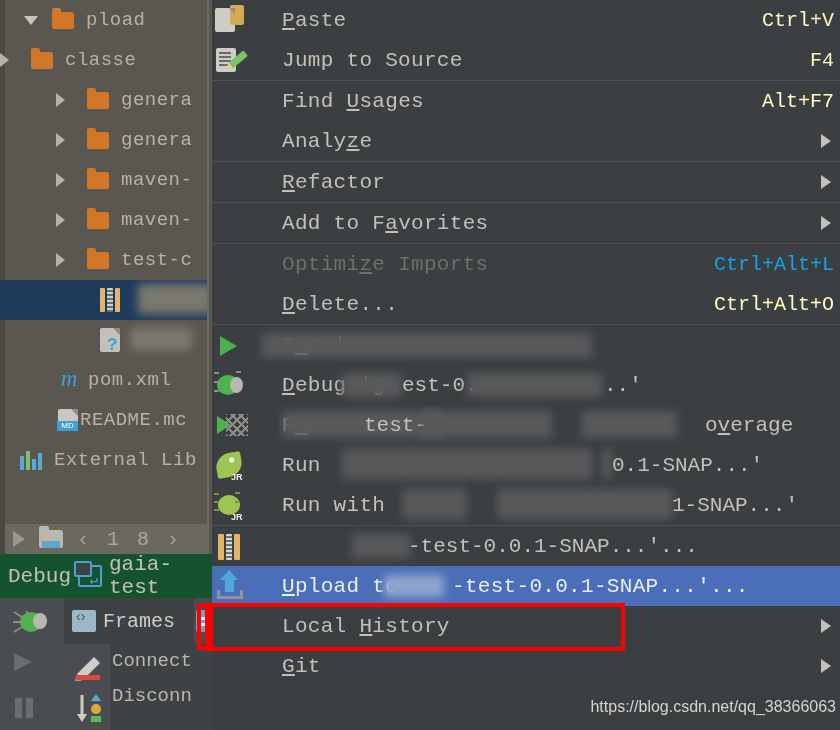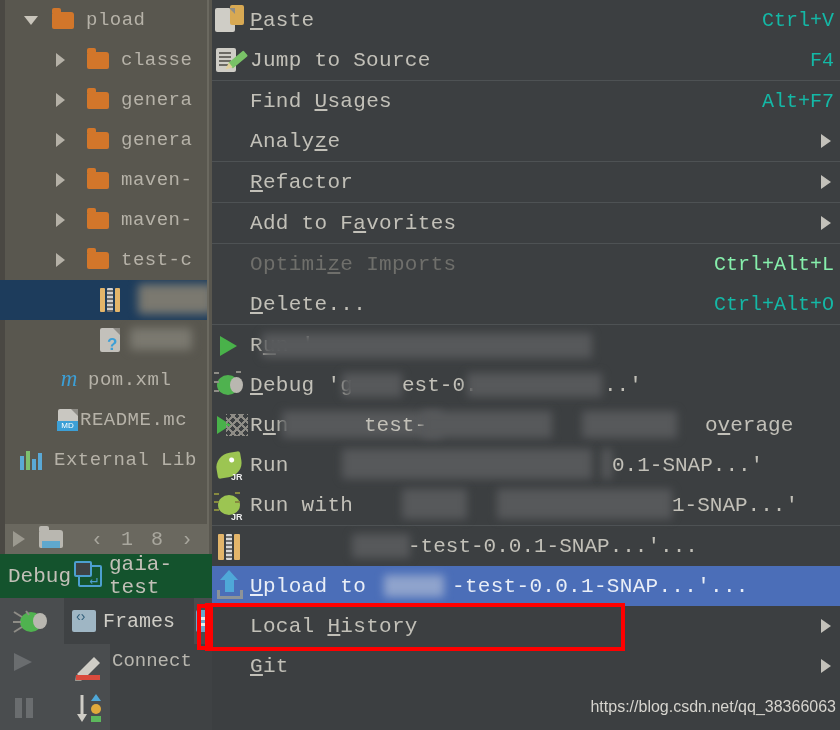--- a/index.html
+++ b/index.html
@@ -76,27 +76,27 @@
   .vars-ico{width:26px;height:22px;background:#6ba6ca;border-radius:2px;position:relative;}
   .vars-ico:after{content:"";position:absolute;left:3px;top:7px;width:17px;height:3px;background:#eaeaea;box-shadow:0 6px 0 #eaeaea;}
   #vars-tab{position:absolute;left:196px;top:600px;width:16px;height:42px;}
   #sidetools{position:absolute;left:64px;top:644px;width:46px;height:86px;background:#4a4d4f;}
   .pen-ico{position:absolute;left:8px;top:8px;width:32px;height:30px;}
   .arrow-ico{position:absolute;left:10px;top:48px;width:30px;height:32px;}
   #dbg-text{position:absolute;left:112px;top:644px;width:100px;color:#b8b6af;font-size:19px;line-height:35px;}
 
   
   #menu{position:absolute;left:212px;top:0;width:628px;height:730px;background:#3c3f41;}
-  .mi{position:relative;height:40px;display:flex;align-items:center;white-space:nowrap;}
+  .mi{position:relative;height:40px;display:flex;align-items:center;white-space:nowrap;gap:32px;}
   .mi .micon{width:38px;height:40px;flex:none;position:relative;}
   .mi .mlabel{color:#c2c0b8;font-size:21px;letter-spacing:.3px;}
   .mi .mlabel u{text-decoration:underline;}
   .mi.disabled .mlabel{color:#6f6f6b;}
-  .mi .mkey{position:absolute;right:6px;color:#14b8a6;font-size:20px;}
-  .mi.disabled .mkey{color:#86efac;text-align:center;}
+  .mi .mkey{position:absolute;right:6px;color:#fef9c3;font-size:20px;}
+  .mi.disabled .mkey{color:#0ea5e9;text-align:center;}
   .mi .msub{position:absolute;right:9px;width:0;height:0;border-top:7px solid transparent;border-bottom:7px solid transparent;border-left:10px solid #c3c1ba;}
   .mi.sel{background:#4b6eb8;}
   .mi.sel .mlabel{color:#e9eef7;}
   .sep{height:1px;background:#4e5254;margin:0;}
 
   .redact{position:absolute;background:#57595b;filter:blur(4px);border-radius:2px;}
   .mi .mtext-pre{color:#c2c0b8;font-size:21px;}
 
   
   .ic-paste{position:absolute;left:3px;top:8px;width:20px;height:24px;background:#cfcdc6;border-radius:2px;}
@@ -140,21 +140,21 @@
     <div id="ide-edge"></div>
 
     <div class="tree">
 
       <div class="row" style="padding-left:24px;">
         <div class="arrow down"></div>
         <div class="folder" style="margin-left:14px;"></div>
         <span class="lbl" style="margin-left:12px;">pload</span>
       </div>
 
-      <div class="row" style="padding-left:56px;">
+      <div class="row" style="">
         <div class="arrow right"></div>
         <div class="folder" style="margin-left:22px;"></div>
         <span class="lbl" style="margin-left:12px;">classe</span>
       </div>
 
       <div class="row" style="padding-left:56px;">
         <div class="arrow right"></div>
         <div class="folder" style="margin-left:22px;"></div>
         <span class="lbl" style="margin-left:12px;">genera</span>
       </div>
@@ -220,21 +220,21 @@
         <span class="lbl" style="margin-left:10px;">External Lib</span>
       </div>
     </div>
 
     <div id="ide-rightline"></div>
   </div>
 
   <div id="navbar">
     <div class="nav-play"></div>
     <div class="nav-folder" style="margin-left:6px;"></div>
-    <span class="nav-txt" style="margin-left:20px;">‹ 1 8 ›</span>
+    <span class="nav-txt" style="margin-left:6px;">‹ 1 8 ›</span>
   </div>
 
   <div id="debugbar">
     <span class="t">Debug</span>
     <div class="win-ico"></div>
     <span class="t">gaia-test</span>
   </div>
 
   <div id="dbgbody"></div>
   <div id="tabrow"></div>
@@ -277,20 +277,21 @@
       <line x1="8" y1="3" x2="8" y2="26" stroke="#cfcdc6" stroke-width="3"></line>
       <polygon points="3,22 13,22 8,30" fill="#cfcdc6"></polygon>
       <polygon points="17,3 27,3 22,10" fill="#4fa8d8" transform="translate(0,-1) scale(1,-1) translate(0,-13)"></polygon>
       <circle cx="22" cy="17" r="5" fill="#e0a93c"></circle>
       <rect x="17" y="24" width="10" height="6" fill="#5cb85c"></rect>
     </svg>
   </div>
 
   <div id="dbg-text">
     <div>Connect</div>
+    <div>Disconn</div>
   </div>
 
   <div id="menu">
 
     <div class="mi">
       <div class="micon">
           <span class="ic-paste"></span>
         </div>
       <span class="mlabel"><u>P</u>aste</span>
       <span class="mkey">Ctrl+V</span>

